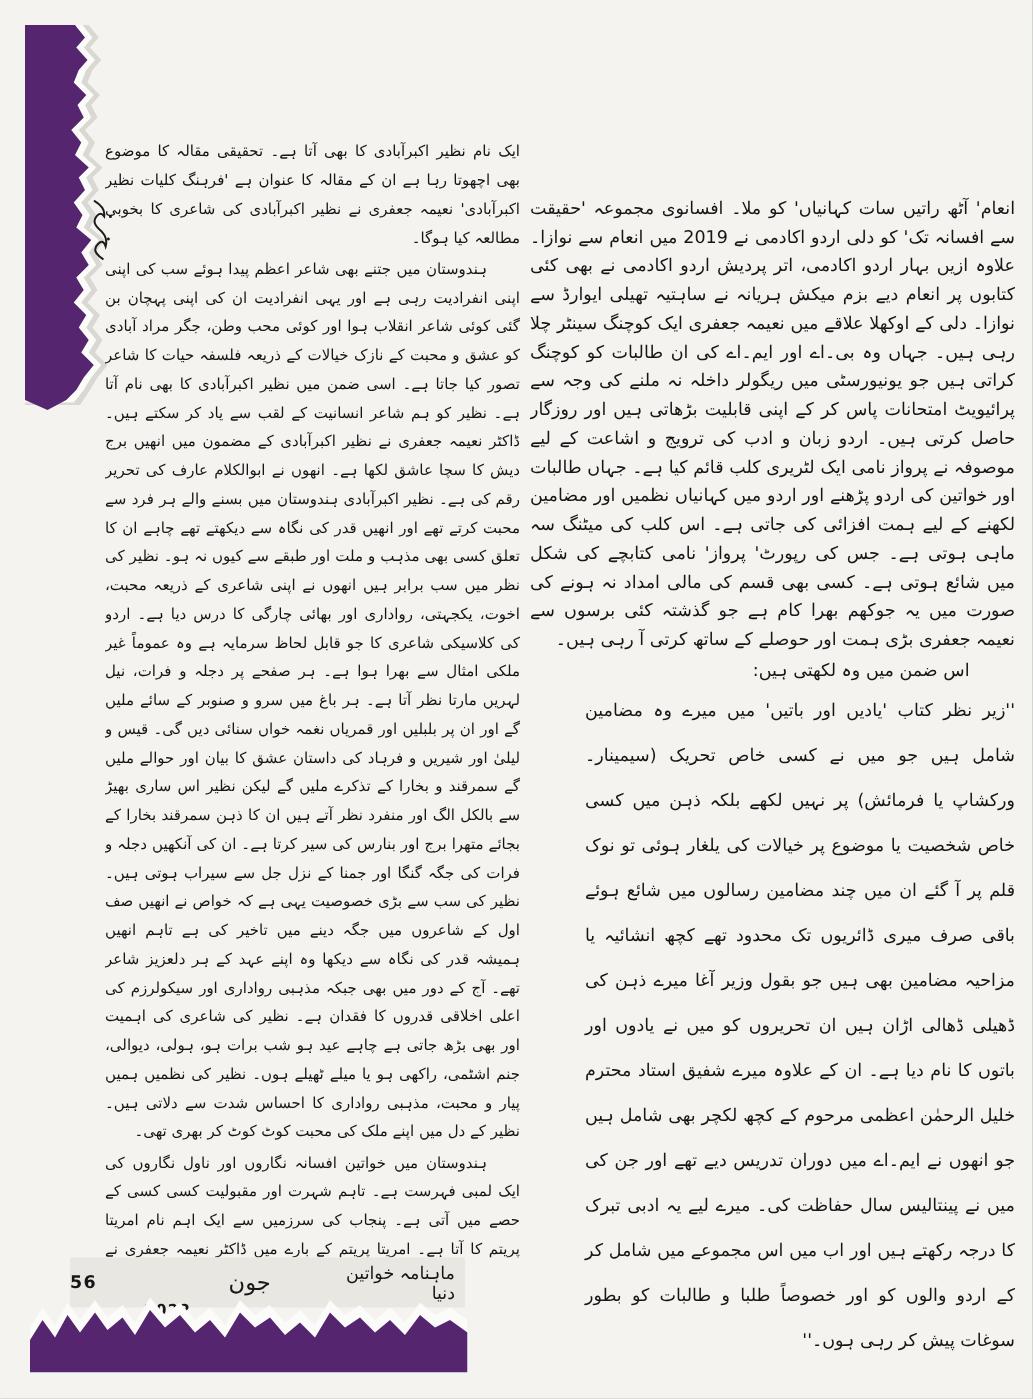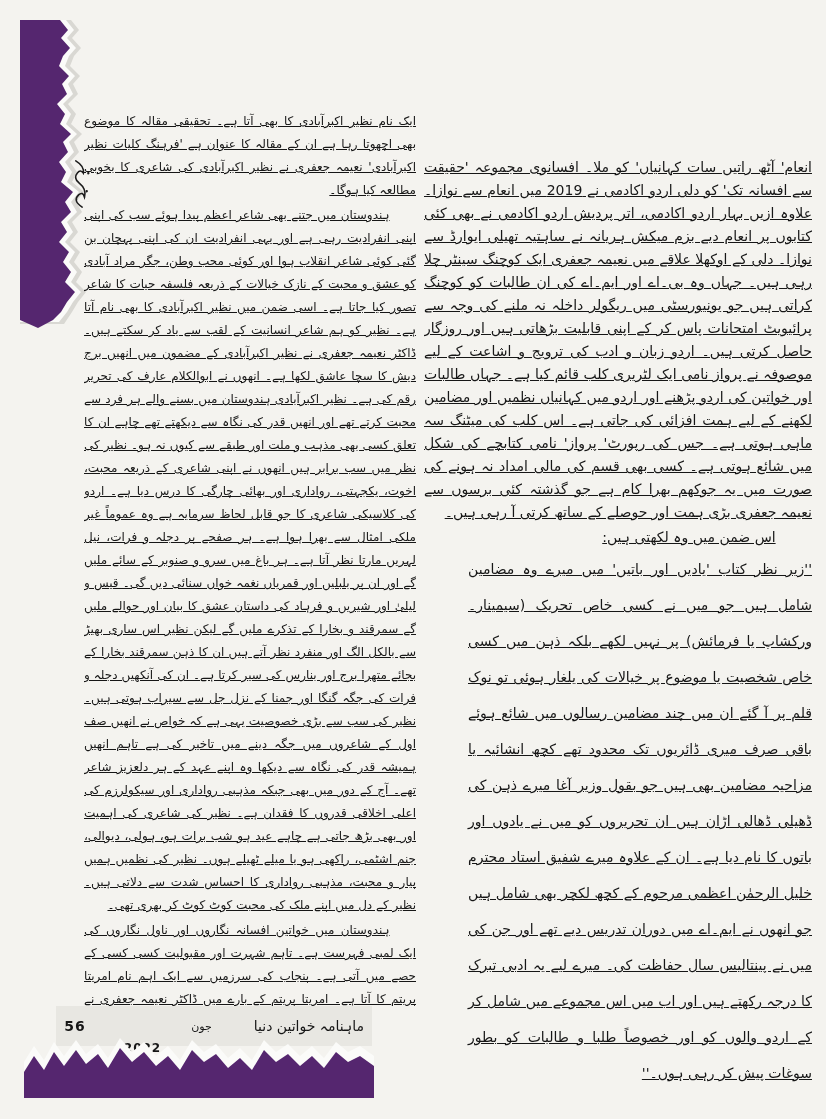--- a/index.html
+++ b/index.html
@@ -20,21 +20,20 @@
   .margin-mark{
     position:absolute;left:52px;top:170px;z-index:3;
     transform:rotate(-88deg);transform-origin:center;
   }
   
   .col{
     position:absolute;
     direction:rtl;
     text-align:justify;
     overflow:hidden;
-    text-decoration:underline;
   }
   .col-left{
     left:84px;top:110px;width:332px;height:896px;
     font-size:12px;line-height:23px;
   }
   .col-right{
     left:424px;top:156px;width:388px;height:962px;
     font-size:14px;line-height:23px;
   }
   .col p{margin:0 0 2px 0;}
@@ -48,21 +47,21 @@
   
   .footer-band{
     position:absolute;left:56px;top:1006px;width:316px;height:40px;
     background:#e8e7e2;
     display:flex;flex-direction:row;align-items:center;
     direction:rtl;
     padding:0;box-sizing:border-box;
     z-index:2;
   }
   .footer-band .mag{font-size:14px;margin-right:8px;}
-  .footer-band .month{font-size:11px;margin-right:42px;}
+  .footer-band .month{font-size:18px;margin-right:42px;}
   .footer-band .year{font-size:12px;font-weight:bold;margin-right:30px;letter-spacing:1px;margin-top:44px;}
   .footer-band .pageno{font-size:14px;font-weight:bold;margin-right:38px;letter-spacing:1px;}
 </style>
 </head>
 <body>
 
 <div class="page">
 
   <svg class="strip strip-left" width="82" height="318" viewBox="0 0 82 318" aria-hidden="true">
 

